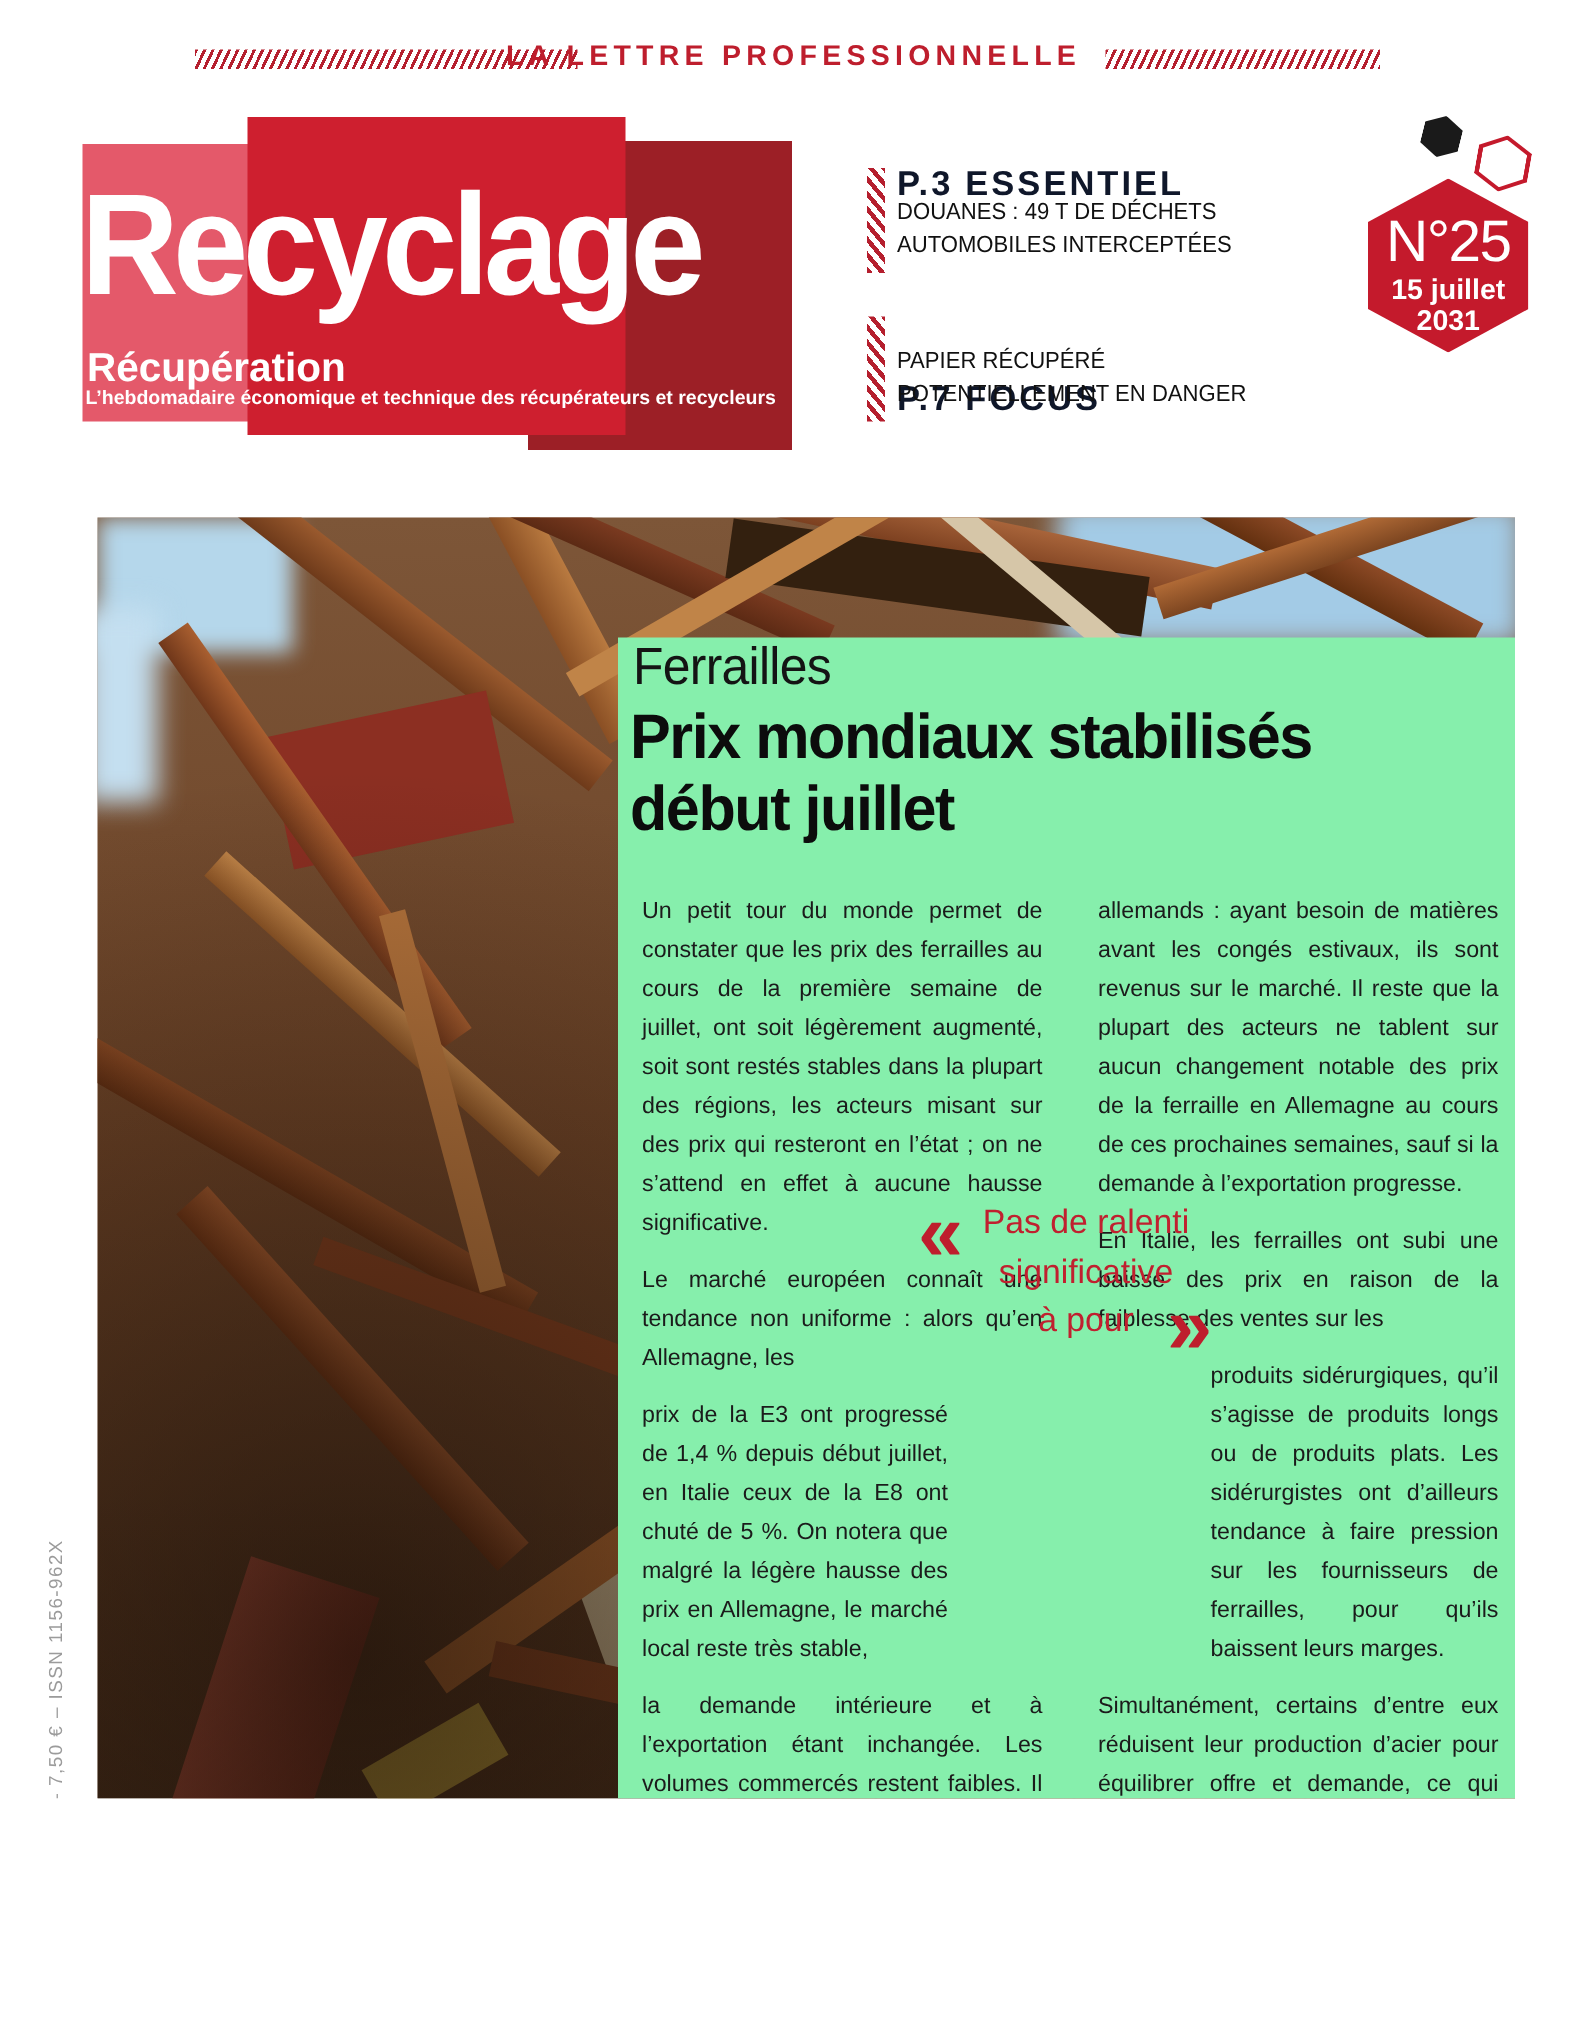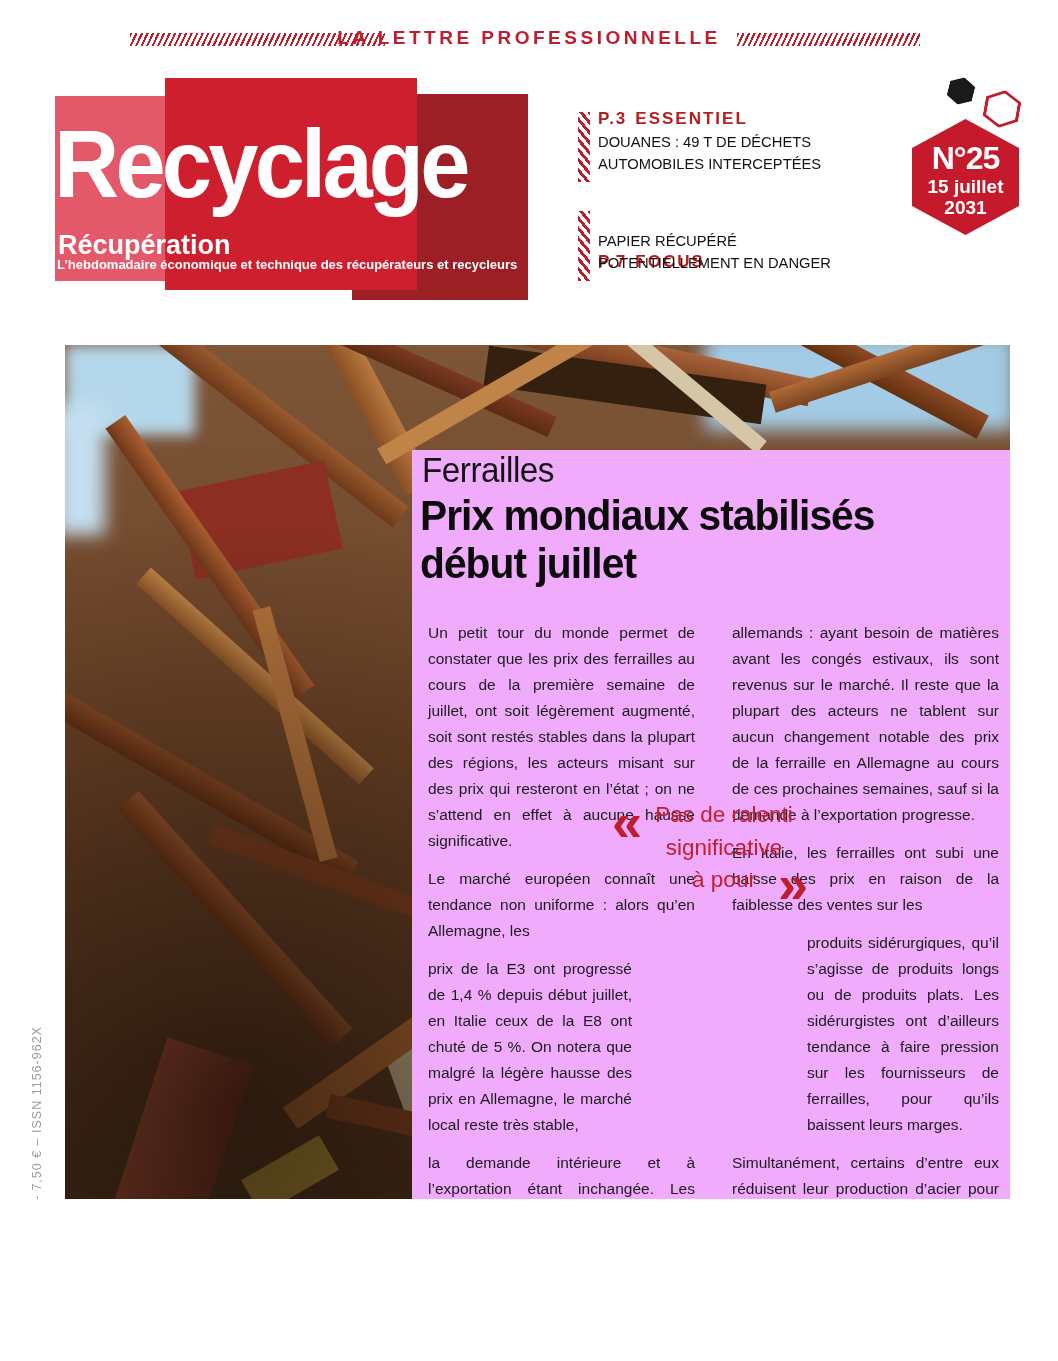--- a/index.html
+++ b/index.html
@@ -18,43 +18,43 @@
   .logo-light{left:55px;top:96px;width:297px;height:185px;background:#e4596a;}
   .logo-dark{left:352px;top:94px;width:176px;height:206px;background:#9c1f26;}
   .logo-bright{left:165px;top:78px;width:252px;height:212px;background:#ce1f2f;}
   .logo-title{left:54px;top:116px;font-size:96px;font-weight:bold;color:#fff;line-height:1;
               letter-spacing:-4px;transform:scaleX(.94);transform-origin:left top;white-space:nowrap;}
   .logo-subtitle{left:58px;top:232px;font-size:27px;font-weight:bold;color:#fff;line-height:1;white-space:nowrap;}
   .logo-tagline{left:57px;top:257px;font-size:13px;font-weight:bold;color:#fff;white-space:nowrap;}
 
   
   .toc-ribbon{width:12px;height:70px;background:repeating-linear-gradient(50deg,#b51f2e 0 3px,#ffffff 3px 6.5px);}
-  .toc-head{font-size:17px;font-weight:bold;letter-spacing:2px;color:#b91c1c;white-space:nowrap;}
+  .toc-head{font-size:23px;font-weight:bold;letter-spacing:2px;color:#0f172a;white-space:nowrap;}
   .toc-head .sep{display:inline-block;width:8px;}
   .toc-lines{font-size:15.5px;line-height:21.5px;color:#111;transform:scaleX(.95);transform-origin:left top;white-space:nowrap;}
 
   
   .hex{clip-path:polygon(50% 0,100% 25%,100% 75%,50% 100%,0 75%,0 25%);}
   .hex-black{left:948px;top:77px;width:26px;height:28px;background:#1a1a1a;transform:rotate(14deg);}
   .hex-outline{left:984px;top:90px;width:36px;height:38px;background:#c41a2c;transform:rotate(10deg);}
   .hex-outline-inner{position:absolute;left:3px;top:3px;right:3px;bottom:3px;background:#fff;}
   .hex-badge{left:912px;top:119px;width:107px;height:116px;background:#c41a2c;color:#fff;text-align:center;}
-  .badge-number{margin-top:23px;font-size:32px;font-weight:bold;letter-spacing:-1px;line-height:1.05;}
+  .badge-number{margin-top:23px;font-size:39px;font-weight:normal;letter-spacing:-1px;line-height:1.05;}
   .badge-date{font-size:19px;font-weight:bold;line-height:21px;}
 
   
   .photo{left:65px;top:345px;width:945px;height:925px;background:
          linear-gradient(180deg,#7d5638 0%,#6b4226 45%,#49301c 100%);overflow:hidden;}
   .photo div{position:absolute;}
   .pq-overlay{left:0;top:0;width:100%;height:100%;
      background:radial-gradient(ellipse at 18% 82%,rgba(22,12,6,.65),rgba(0,0,0,0) 55%),
                 linear-gradient(180deg,rgba(0,0,0,0) 70%,rgba(40,22,10,.25));}
 
   
-  .article-box{left:412px;top:450px;width:598px;height:782px;background:#f0abfc;}
+  .article-box{left:412px;top:425px;width:598px;height:782px;background:#86efac;}
   .article-kicker{position:absolute;left:10px;top:0px;font-size:35px;color:#141414;
                   letter-spacing:-.5px;transform:scaleX(.95);transform-origin:left top;}
   .article-title{position:absolute;left:8px;top:42px;font-size:42px;font-weight:bold;color:#0c0c0c;
                  line-height:48px;letter-spacing:-1px;transform:scaleX(.97);transform-origin:left top;white-space:nowrap;}
   .columns{position:absolute;left:4px;top:158px;display:flex;gap:13px;}
   .col{width:291px;font-size:15.5px;line-height:26px;text-align:justify;color:#1b1b1b;}
   .seg{margin:12px;}
   .narrow-left{width:204px;}
   .narrow-right{width:192px;margin-left:auto;}
 

